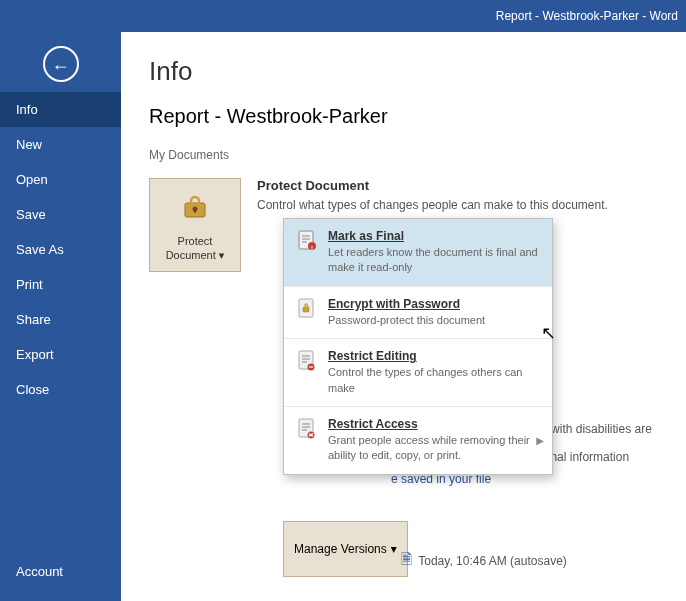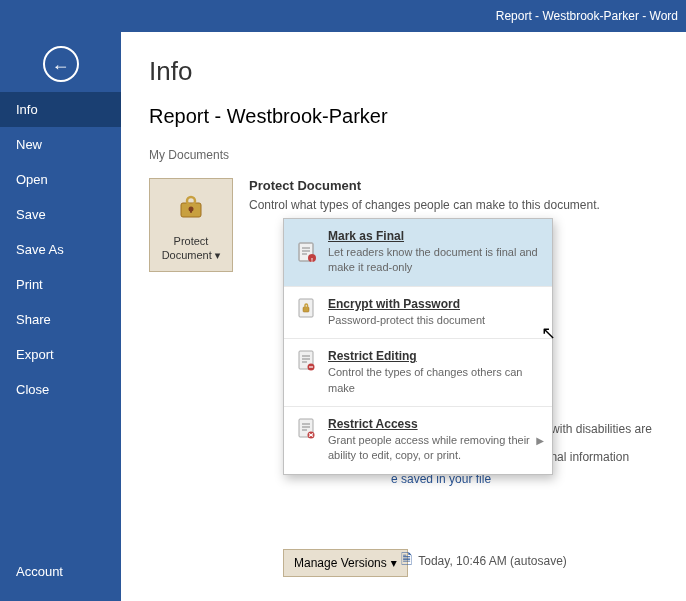--- a/index.html
+++ b/index.html
@@ -108,21 +108,21 @@
     .protect-section {
       display: flex;
       align-items: flex-start;
       gap: 16px;
       margin-bottom: 20px;
     }
 
     .protect-button {
       background: #e8e0d0;
       border: 1px solid #c0b090;
-      width: 84px;
+      width: 92px;
       min-height: 80px;
       display: flex;
       flex-direction: column;
       align-items: center;
       justify-content: center;
       cursor: pointer;
       font-size: 11px;
       color: #333;
       text-align: center;
       padding: 8px 4px;
@@ -178,21 +178,20 @@
       border-bottom: 1px solid #e8e8e8;
       position: relative;
     }
 
     .dropdown-item:last-child {
       border-bottom: none;
     }
 
     .dropdown-item.highlighted {
       background: #d0e4f0;
-      align-items: center;
     }
 
     .dropdown-icon {
       font-size: 18px;
       width: 22px;
       flex-shrink: 0;
       margin-top: 1px;
       display: flex;
       align-items: center;
       justify-content: center;
@@ -225,21 +224,21 @@
     
     .manage-versions {
       position: absolute;
       bottom: 24px;
       left: 162px;
     }
 
     .manage-btn {
       background: #e8e0d0;
       border: 1px solid #c0b090;
-      padding: 6px 10px;
+      padding: 20px 10px;
       cursor: pointer;
       font-size: 12px;
       display: flex;
       align-items: center;
       gap: 4px;
     }
 
     .autosave-info {
       font-size: 12px;
       color: #555;

